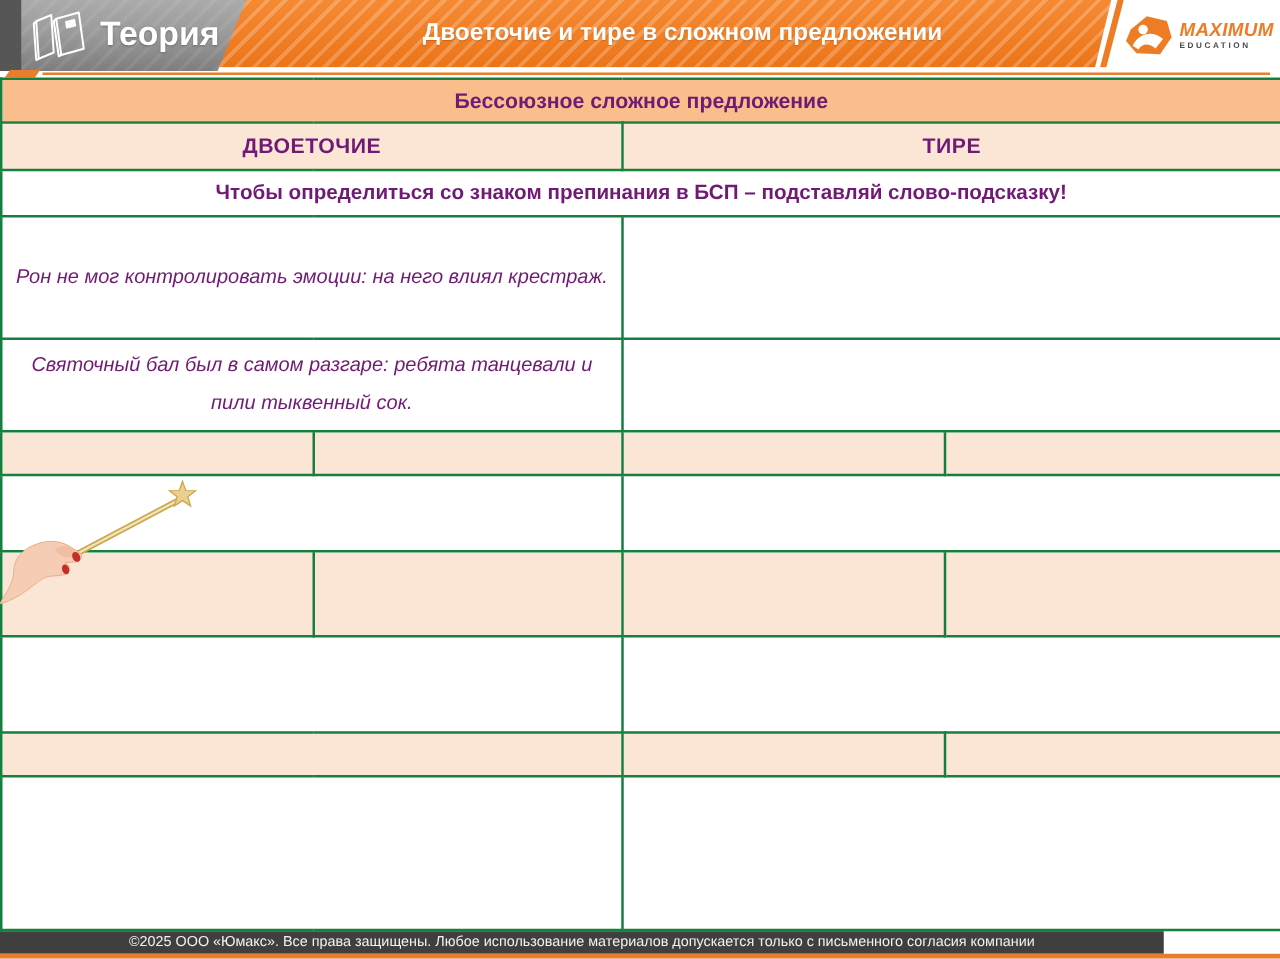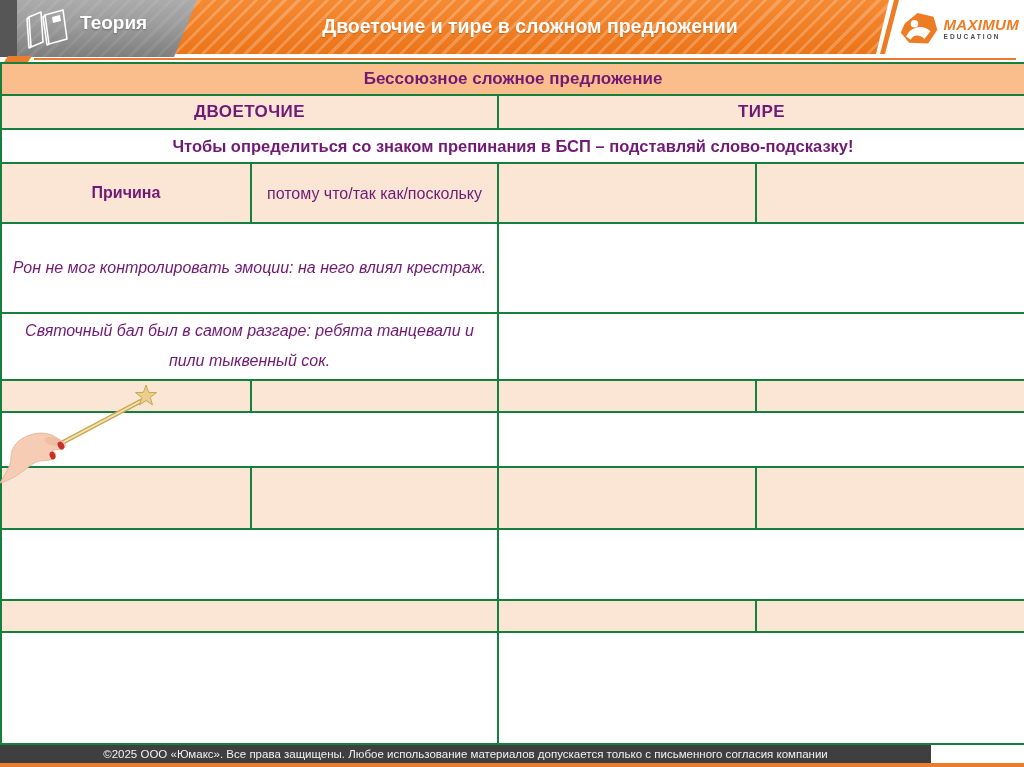--- a/index.html
+++ b/index.html
@@ -13,21 +13,21 @@
 
   
   .orange-banner{
     position:absolute;left:0;top:0;width:889px;height:54px;
     background:
       repeating-linear-gradient(135deg, rgba(255,255,255,0.22) 0 3px, rgba(255,255,255,0) 3px 10px),
       linear-gradient(#F58A33,#EC7418);
     clip-path:polygon(0 0,889px 0,876px 54px,0 54px);
   }
   .banner-title{
-    position:absolute;left:185px;width:690px;top:15px;
+    position:absolute;left:201px;width:690px;top:15px;
     text-align:center;color:#ffffff;font-size:19.5px;font-weight:700;
     text-shadow:0 1px 1px rgba(120,60,0,.35);
   }
   .banner-sliver{
     position:absolute;left:880px;top:0;width:22px;height:54px;
     background:transparent;
   }
   .banner-sliver::before{
     content:"";position:absolute;inset:0;background:#EE7C25;
     clip-path:polygon(14px 0,19px 0,5px 54px,0 54px);
@@ -36,21 +36,21 @@
     position:absolute;left:0;top:0;width:210px;height:57px;
     background:
       repeating-linear-gradient(135deg, rgba(255,255,255,0.07) 0 3px, rgba(255,255,255,0) 3px 10px),
       linear-gradient(#ABABAB,#9B9B9B 45%,#7E7E7E);
     clip-path:polygon(0 0,197px 0,174px 57px,0 57px);
   }
   .gray-dark{position:absolute;left:0;top:0;width:17px;height:57px;background:#565656;}
   .books-icon{position:absolute;left:24px;top:7px;}
   .section-label{
     position:absolute;left:80px;top:12px;color:#ffffff;
-    font-size:19px;font-weight:700;text-shadow:0 1px 2px rgba(0,0,0,.3);
+    font-size:27px;font-weight:700;text-shadow:0 1px 2px rgba(0,0,0,.3);
   }
   .logo{
     position:absolute;left:897px;top:5px;width:122px;height:48px;
     display:flex;align-items:center;gap:4px;
   }
   .logo-text{display:flex;flex-direction:column;line-height:1;}
   .logo-brand{font-size:15px;font-weight:700;font-style:italic;color:#EE7C25;letter-spacing:.3px;}
   .logo-sub{font-size:6.5px;font-weight:700;color:#4a4a4a;letter-spacing:2.1px;margin-top:2px;}
   .rule-tab{
     position:absolute;left:6px;top:56px;width:24px;height:6px;background:#E87E2D;
@@ -139,26 +139,20 @@
       <tr class="r-banner">
         <td colspan="4">Бессоюзное сложное предложение</td>
       </tr>
       <tr class="r-cols">
         <td colspan="2">ДВОЕТОЧИЕ</td>
         <td colspan="2">ТИРЕ</td>
       </tr>
       <tr class="r-hint">
         <td colspan="4">Чтобы определиться со знаком препинания в БСП – подставляй слово-подсказку!</td>
       </tr>
-      <tr class="peach h56">
-        <td class="lbl">Причина</td>
-        <td class="cue">потому что/так как/поскольку</td>
-        <td></td>
-        <td></td>
-      </tr>
       <tr class="white h84">
         <td colspan="2" class="ex">Рон не мог контролировать эмоции: на него влиял крестраж.</td>
         <td colspan="2"></td>
       </tr>
       <tr class="white h64">
         <td colspan="2" class="ex">Святочный бал был в самом разгаре: ребята танцевали и пили тыквенный сок.</td>
         <td colspan="2"></td>
       </tr>
       <tr class="peach h30">
         <td></td>

